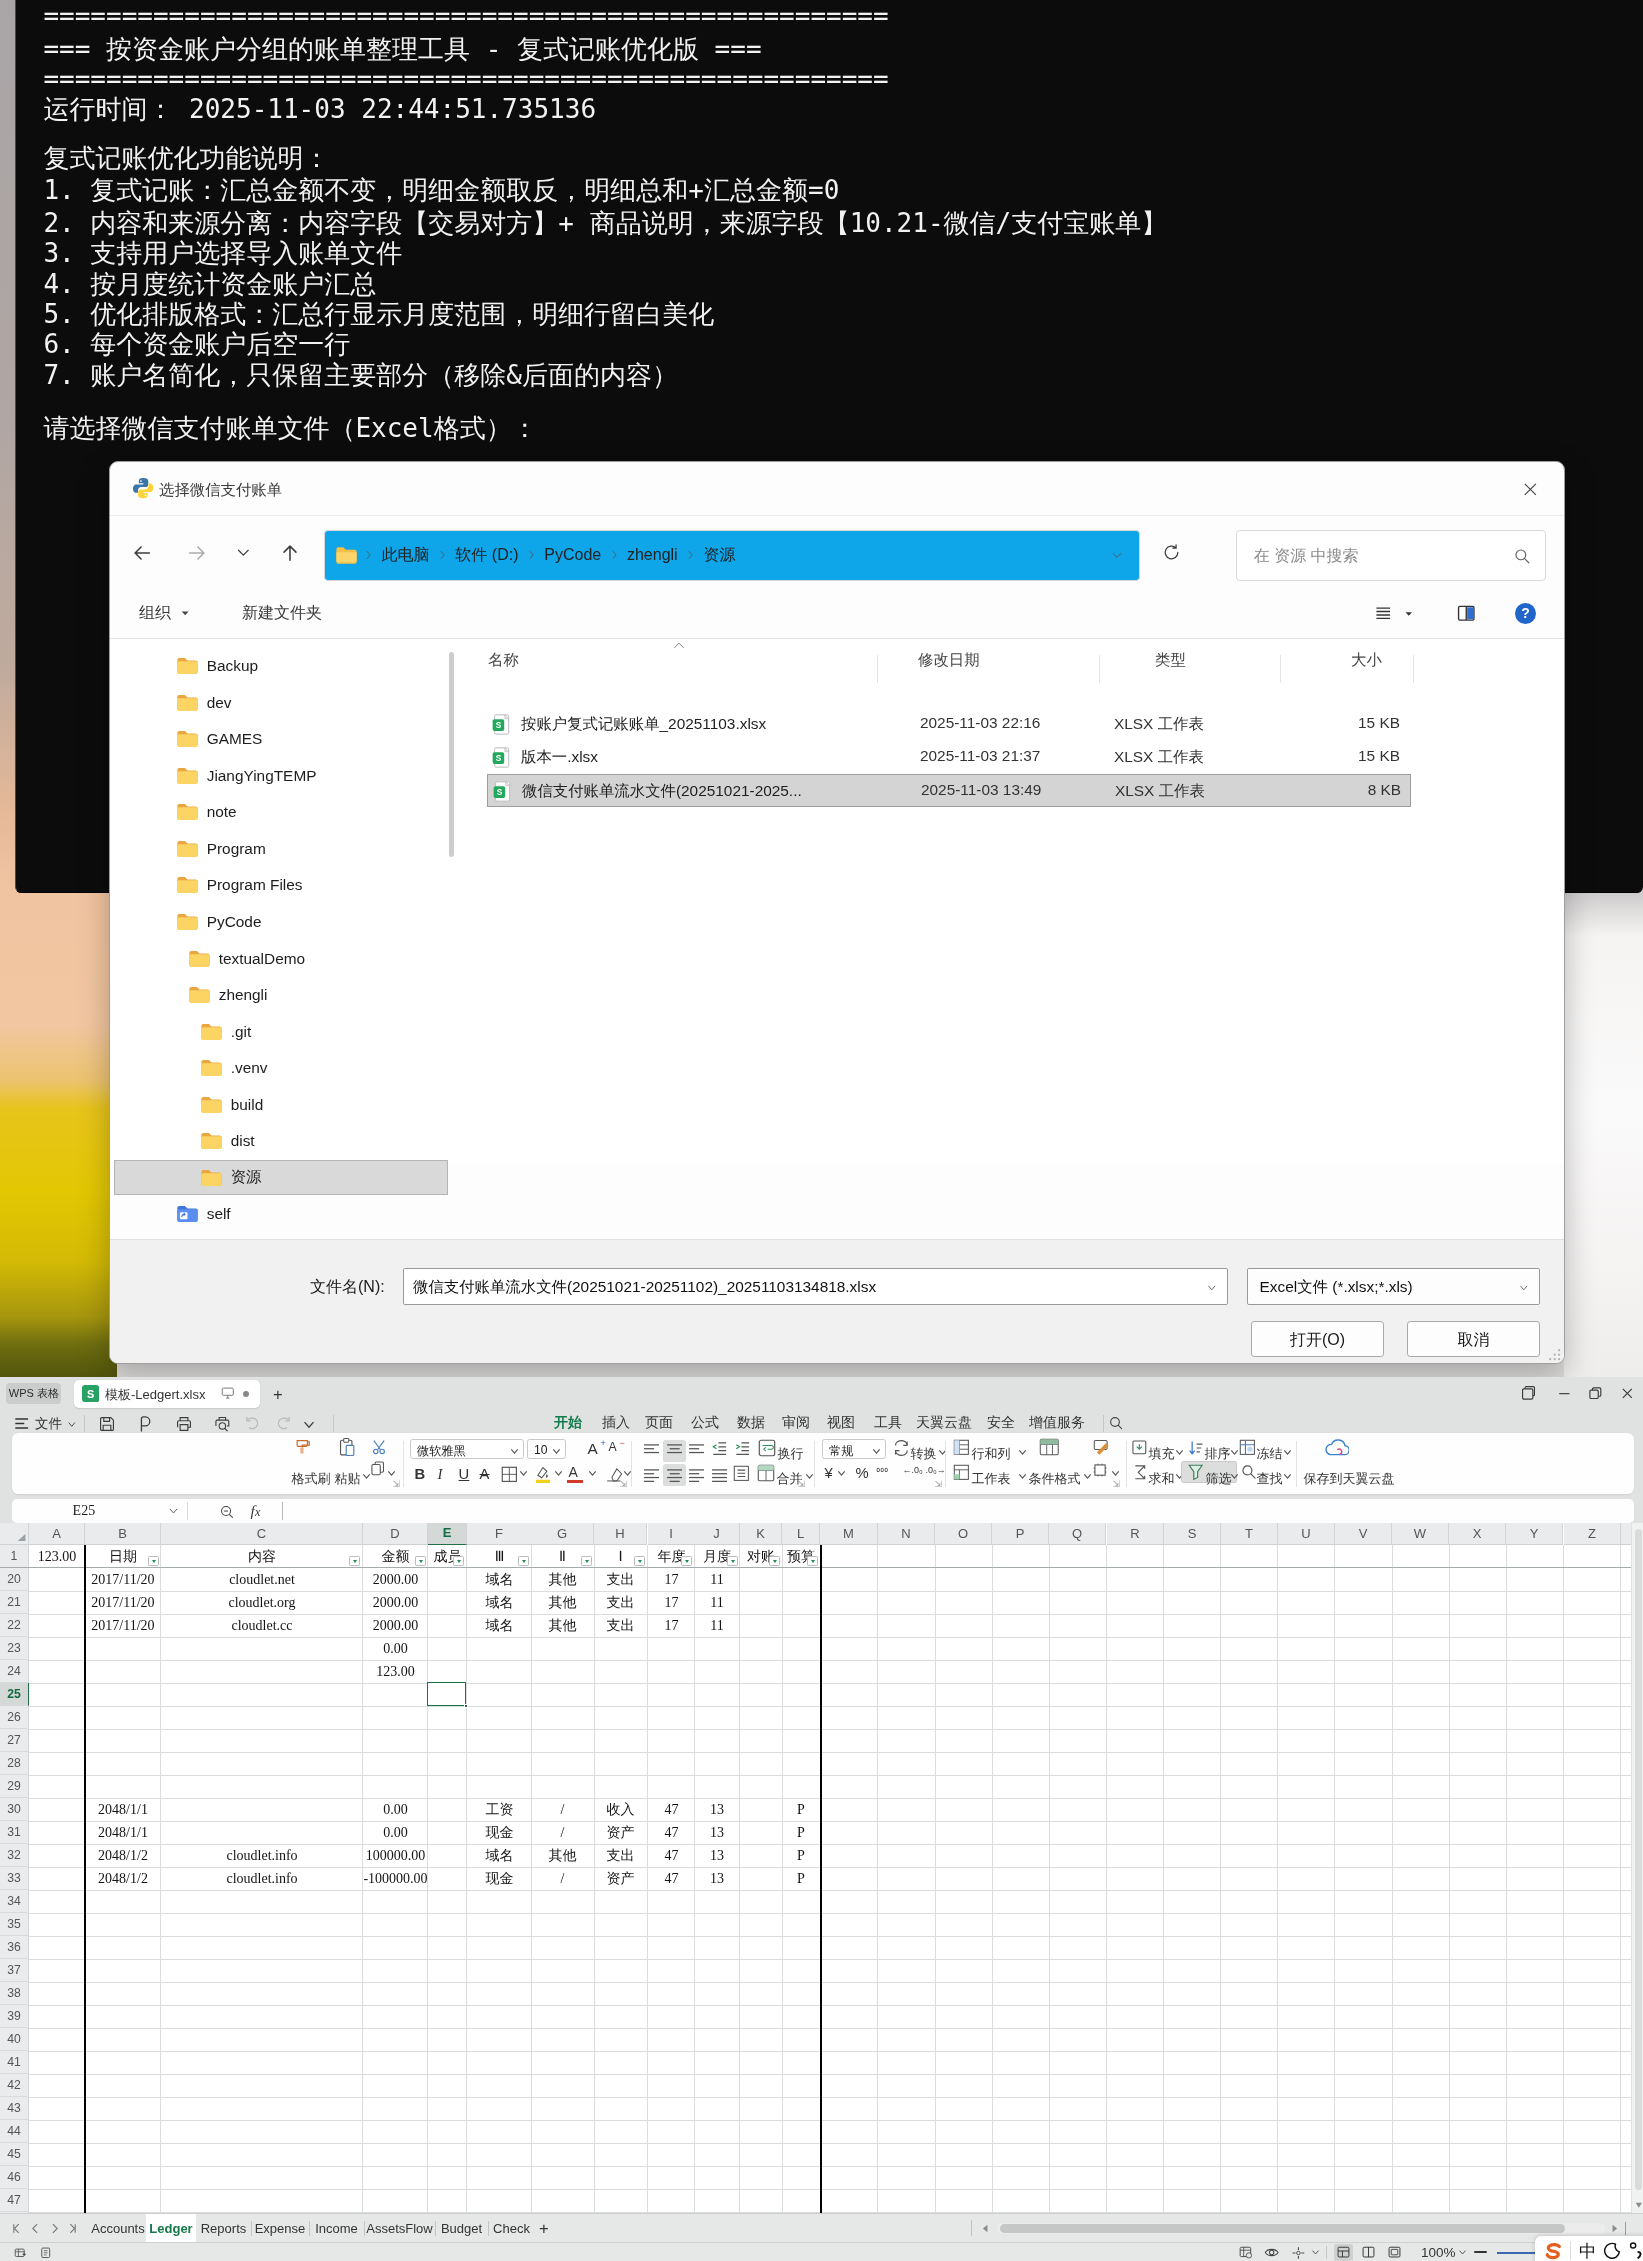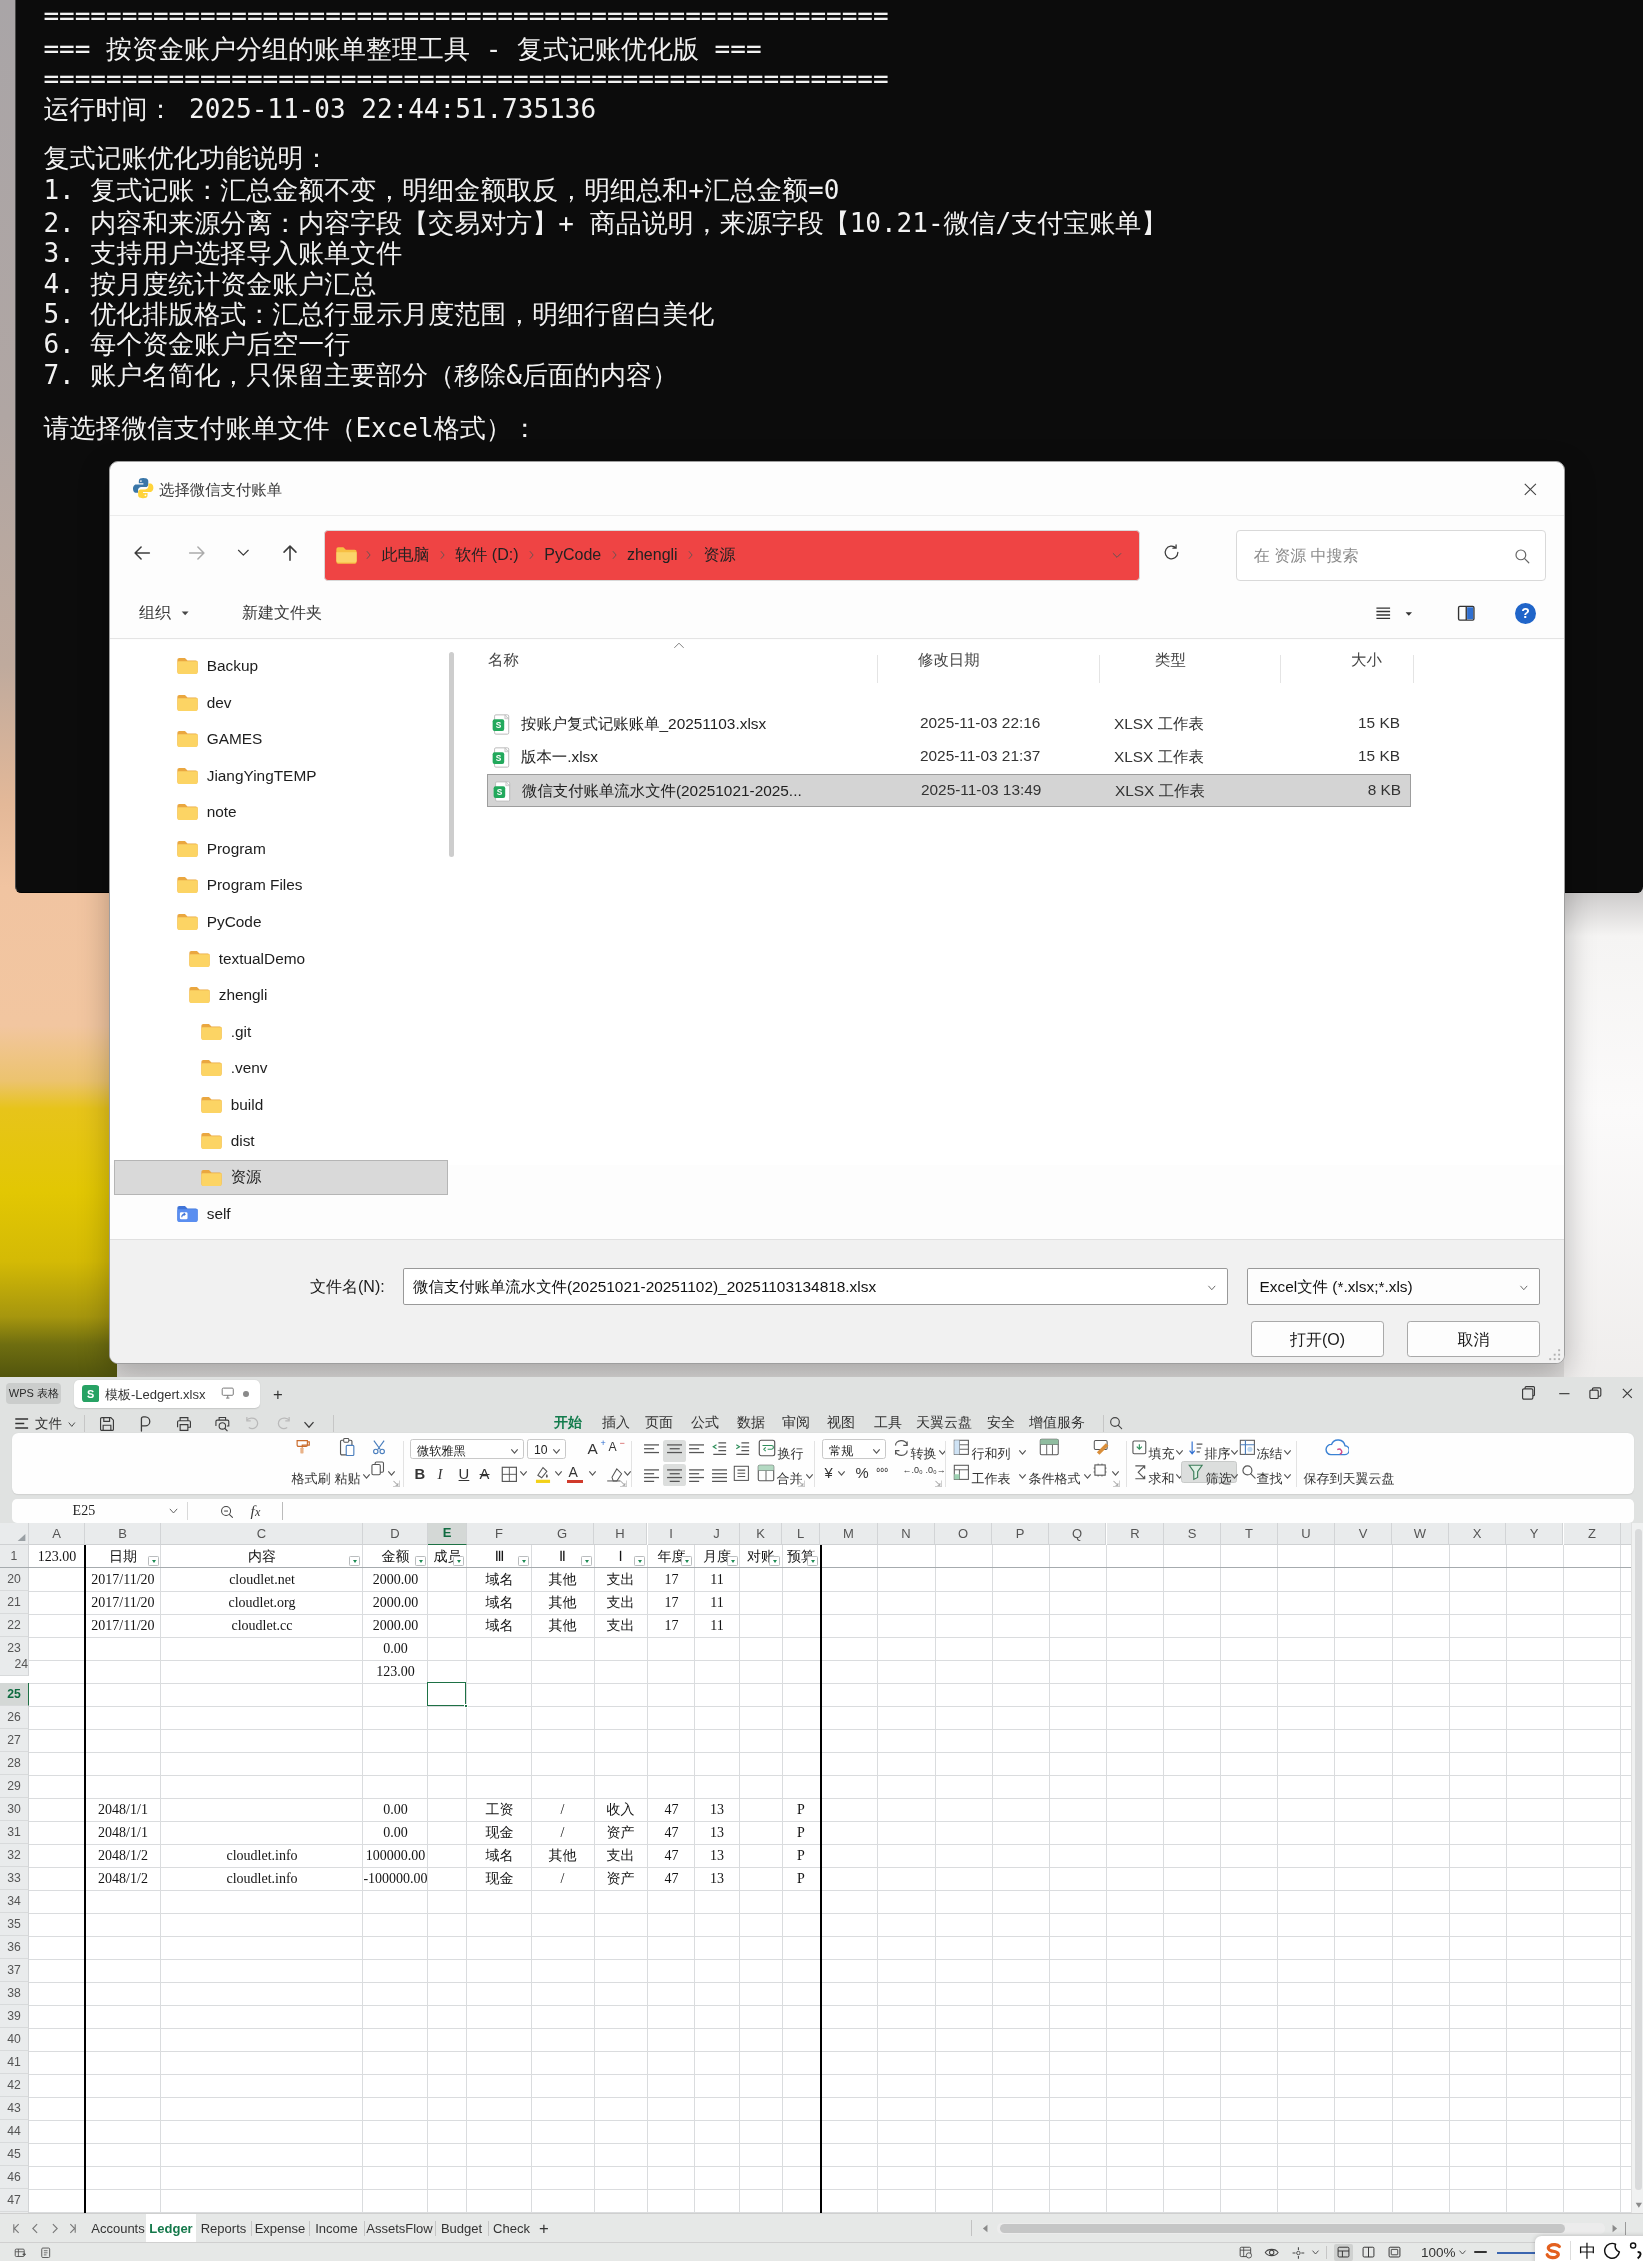--- a/index.html
+++ b/index.html
@@ -22,21 +22,21 @@
     font-size:26px; line-height:28px; color:#f2f2f2; letter-spacing:0; }
 
   
   #dialog { left:109px; top:461px; width:1456px; height:903px; background:#fdfdfd;
     border:0.6px solid #9e9e9e; border-radius:9px; box-shadow:0 10.3px 31px rgba(0,0,0,.26); overflow:hidden; }
   .dlg-title { left:0; top:0; width:100%; height:53px; }
   .dlg-title-text { left:49px; top:18px; font-size:15.4px; color:#3b3b3b; }
   .dlg-close { left:1406px; top:13px; width:28px; height:28px; color:#444; font-size:19px; text-align:center; line-height:28px; font-weight:300; }
   .dlg-navrow { left:0; top:53px; width:100%; height:73px; border-top:0.6px solid #ececec; }
   .nav-ico { position:absolute; top:0; width:23px; height:73px; display:flex; align-items:center; justify-content:center; }
-  .crumbbar { left:214px; top:13.5px; width:816px; height:51px; border:0.6px solid #d9d9d9; border-radius:3.9px; background:#ef4444; display:flex; align-items:center; }
+  .crumbbar { left:214px; top:13.5px; width:816px; height:51px; border:0.6px solid #d9d9d9; border-radius:3.9px; background:#0ea5e9; display:flex; align-items:center; }
   .crumb { font-size:16px; color:#222; padding:0 6.4px; }
   .searchbox { left:1126px; top:13.5px; width:310px; height:51px; border:0.6px solid #d9d9d9; border-radius:3.9px; background:#fff; }
   .search-ph { position:absolute; left:16.7px; top:15.4px; font-size:16px; color:#8a8a8a; }
   .dlg-toolbar { left:0; top:126px; width:100%; height:51px; border-bottom:0.6px solid #e4e4e4;padding-left:40px; }
   .tb-item { position:absolute; top:0; height:51px; display:flex; align-items:center; font-size:16px; color:#3a3a3a; }
   .dlg-body { left:0; top:178px; width:100%; height:525px; background:#fff; }
   .tree { left:0; top:0; width:347px; height:599px; overflow:hidden; }
   .tree-item { position:absolute; height:35px; display:flex; align-items:center; font-size:15.4px; color:#1d1d1d; }
   .tree-sel { position:absolute; left:3.9px; width:334px; height:35px; background:#d9d9d9; border:0.6px solid #b5b5b5; }
   .tree-scroll { left:339px; top:11.6px; width:5.1px; height:205px; background:#cdcdcd; border-radius:2.6px; }
@@ -836,21 +836,21 @@
         <div class="colhdr" style="left: 1392px; width: 57px;">W</div>
         <div class="colhdr" style="left: 1449px; width: 57px;">X</div>
         <div class="colhdr" style="left: 1506px; width: 57px;">Y</div>
         <div class="colhdr" style="left: 1564px; width: 57px;">Z</div>
         <div class="abs" style="left: 1621px; top: 0px; width: 10.3px; height: 22px; background: rgb(233, 235, 236); border-bottom: 0.6px solid rgb(207, 209, 211);"></div>
         <div class="rowhdr" style="top: 22px; height: 23px; line-height: 23px;">1</div>
         <div class="rowhdr" style="top: 45px; height: 23px; line-height: 23px;">20</div>
         <div class="rowhdr" style="top: 68px; height: 23px; line-height: 23px;">21</div>
         <div class="rowhdr" style="top: 91px; height: 23px; line-height: 23px;">22</div>
         <div class="rowhdr" style="top: 114px; height: 23px; line-height: 23px;">23</div>
-        <div class="rowhdr" style="top: 130px; height: 23px; line-height: 23px; text-align: right;">24</div>
+        <div class="rowhdr" style="top: 137px; height: 23px; line-height: 23px;">24</div>
         <div class="rowhdr" style="top: 160px; height: 23px; line-height: 23px; background: rgb(212, 216, 214); color: rgb(15, 107, 64); font-weight: bold; border-right: 1.9px solid rgb(30, 113, 69);">25</div>
         <div class="rowhdr" style="top: 183px; height: 23px; line-height: 23px;">26</div>
         <div class="rowhdr" style="top: 206px; height: 23px; line-height: 23px;">27</div>
         <div class="rowhdr" style="top: 229px; height: 23px; line-height: 23px;">28</div>
         <div class="rowhdr" style="top: 252px; height: 23px; line-height: 23px;">29</div>
         <div class="rowhdr" style="top: 275px; height: 23px; line-height: 23px;">30</div>
         <div class="rowhdr" style="top: 298px; height: 23px; line-height: 23px;">31</div>
         <div class="rowhdr" style="top: 321px; height: 23px; line-height: 23px;">32</div>
         <div class="rowhdr" style="top: 344px; height: 23px; line-height: 23px;">33</div>
         <div class="rowhdr" style="top: 367px; height: 23px; line-height: 23px;">34</div>

